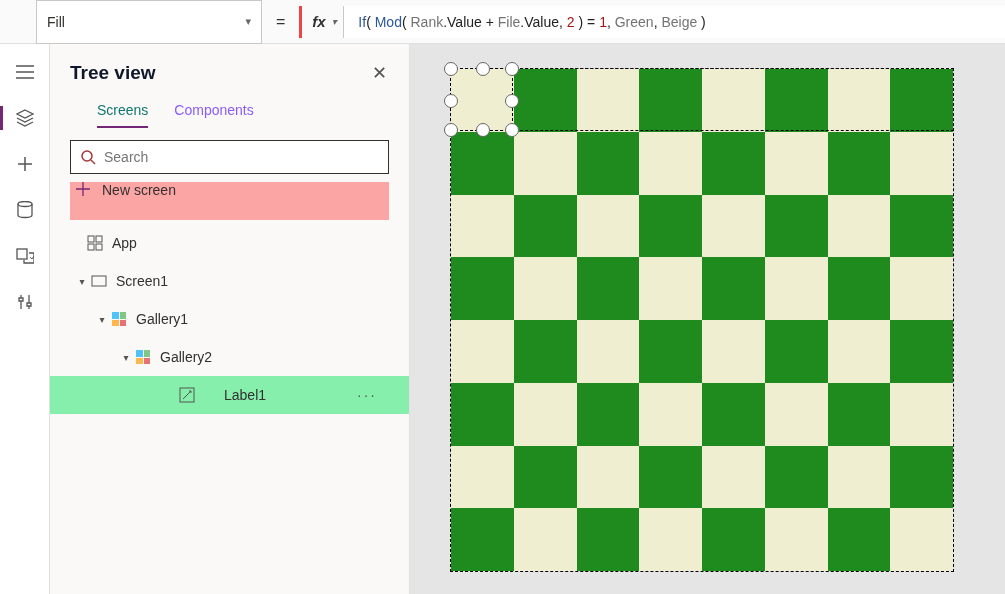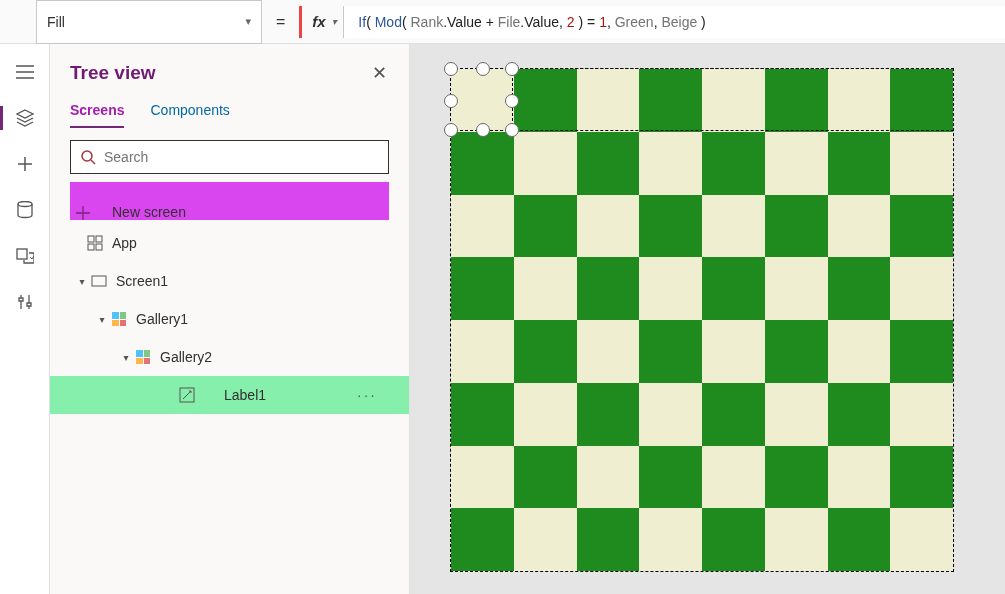--- a/index.html
+++ b/index.html
@@ -12,28 +12,28 @@
   .formula { flex: 1; height: 32px; border-left: 1px solid #c8c8c8; padding-left: 14px; font-family: Consolas, monospace; font-size: 14px; display: flex; align-items: center; white-space: pre; background: #fff; }
   .tok-fn { color: #2b579a; }
   .tok-id { color: #737373; }
   .tok-num { color: #a31515; }
   .tok-plain { color: #222; }
   .workspace { display: flex; height: calc(594px - 44px); }
   .railbar { width: 50px; border-right: 1px solid #e1e1e1; display: flex; flex-direction: column; align-items: center; padding-top: 18px; gap: 26px; background: #fff; position: relative; }
   .railbar .rail-item { width: 20px; height: 20px; display: flex; align-items: center; justify-content: center; color: #555; }
   .railbar .active-ind { position: absolute; left: 0; top: 62px; width: 3px; height: 24px; background: #742774; }
   .treepanel { width: 360px; background: #faf9f8; border-right: 1px solid #e1e1e1; padding: 18px 0 0 0; position: relative; }
-  .treepanel h2 { font-size: 19px; font-weight: 600; color: #701a75; padding: 0 20px; }
+  .treepanel h2 { font-size: 19px; font-weight: 600; color: #0f172a; padding: 0 20px; }
   .close-x { position: absolute; right: 22px; top: 18px; font-size: 18px; color: #555; }
   .tabs { display: flex; gap: 26px; padding: 18px 20px 0 20px; }
-  .tabs .tab { font-size: 14px; color: #0369a1; padding-bottom: 8px; }
-  .tabs .tab.active { color: #a21caf; font-weight: 700; border-bottom: 2px solid #742774; }
+  .tabs .tab { font-size: 14px; color: #8b5cf6; padding-bottom: 8px; }
+  .tabs .tab.active { color: #0f766e; font-weight: 400; border-bottom: 2px solid #742774; margin-left: 27px; }
   .search { margin: 12px 20px 0 20px; height: 34px; border: 1px solid #323130; background: #fff; display: flex; align-items: center; padding: 0 10px; gap: 8px; }
   .search input { border: none; outline: none; flex: 1; font-size: 14px; background: transparent; }
-  .newscreen { margin: 8px 20px 4px 20px; height: 38px; display: flex; align-items: flex-end; gap: 22px; font-size: 14px; color: #323130; background: #d946ef; padding-left: 6px; }
+  .newscreen { margin: 8px 20px 4px 20px; height: 38px; display: flex; align-items: flex-start; gap: 12px; font-size: 14px; color: #323130; background: #fca5a5; padding-left: 6px; }
   .tree { margin-top: 2px; }
   .tree-row { display: flex; align-items: center; height: 38px; font-size: 14px; color: #323130; padding-right: 32px; }
   .tree-row .chev { width: 16px; text-align: center; font-size: 10px; color: #555; }
   .tree-row .ico { width: 18px; display: flex; justify-content: center; margin-right: 8px; }
   .tree-row.selected { background: #86efac; gap: 20px; }
   .more { margin-left: auto; color: #555; letter-spacing: 2px; }
   .pad0 { padding-left: 20px; }
   .pad1 { padding-left: 24px; }
   .pad2 { padding-left: 44px; }
   .pad3 { padding-left: 68px; }

